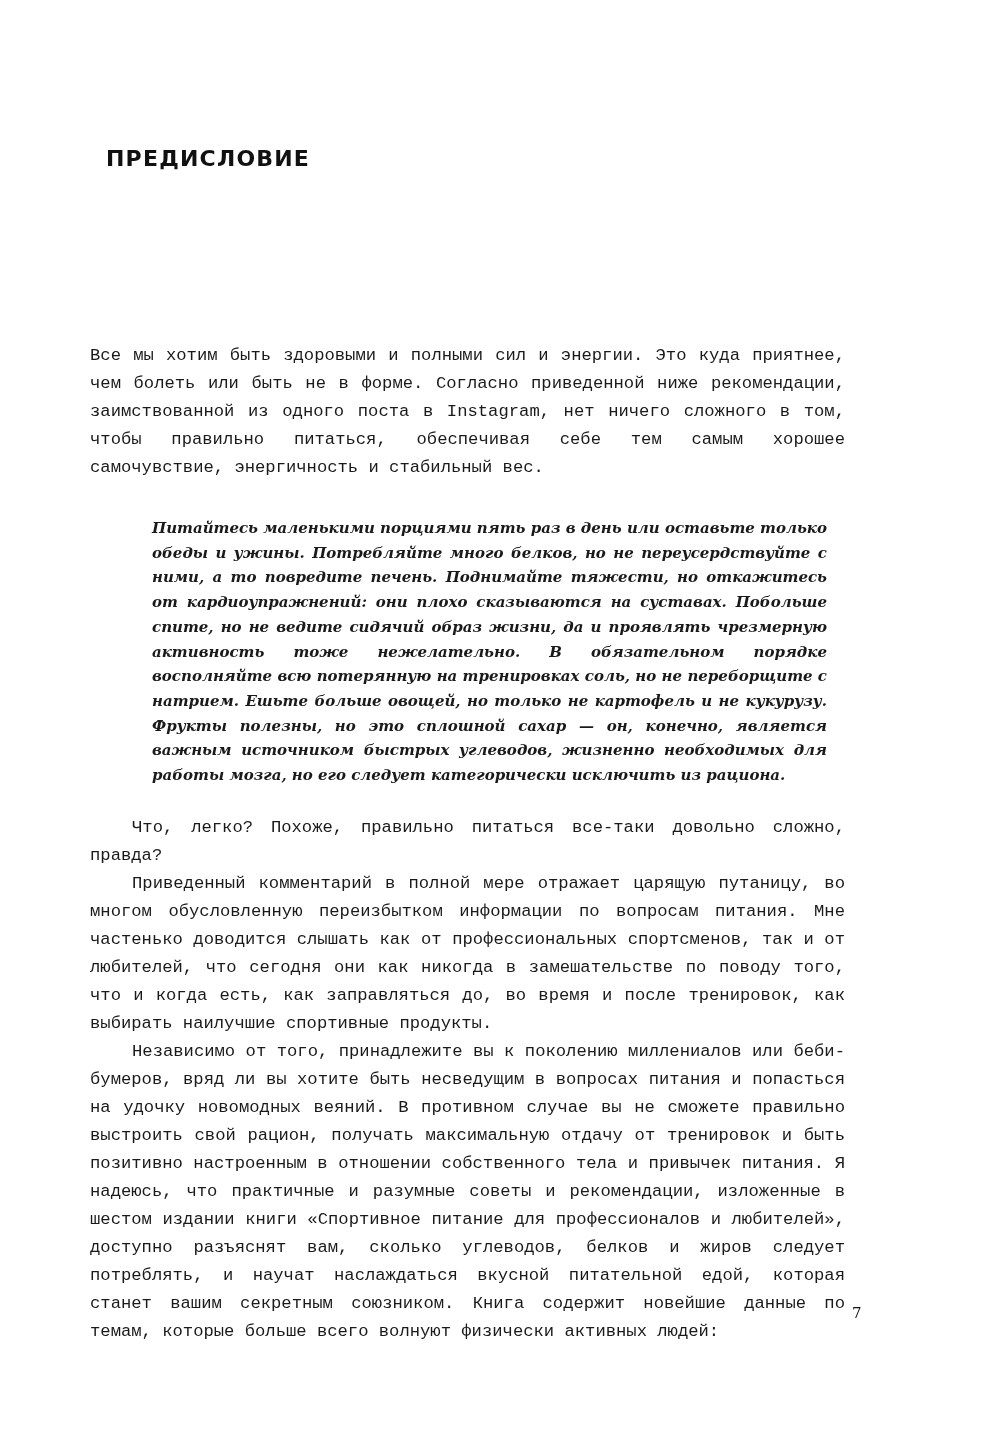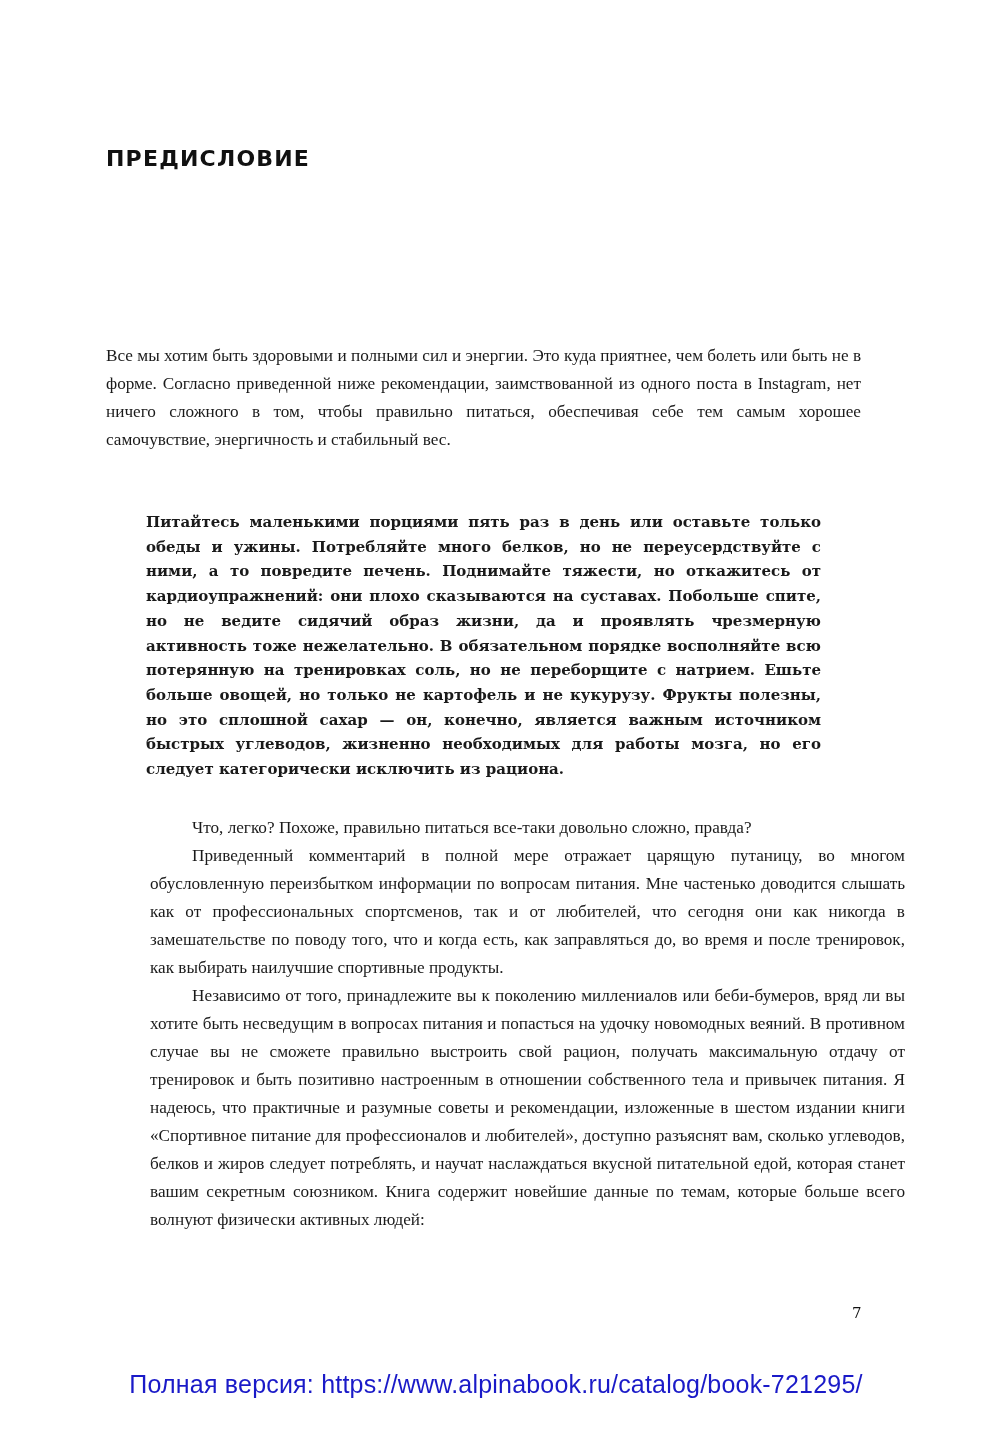--- a/index.html
+++ b/index.html
@@ -5,33 +5,33 @@
   html, body { margin: 0; padding: 0; background: #ffffff; }
   body { width: 992px; height: 1447px; position: relative; overflow: hidden; }
   .page { position: absolute; left: 0; top: 0; width: 812px; height: 1447px; }
   .heading {
     position: absolute; left: 106px; top: 146px;
     font-family: "DejaVu Sans", sans-serif; font-weight: bold;
     font-size: 22px; letter-spacing: 1.2px; color: #111;
     margin: 0;
   }
   .text-block {
-    position: absolute; left: 106px; width: 755px;
-    font-family: Liberation Serif, serif; color: #1a1a1a;
+    position: absolute; left: 90px; width: 755px;
+    font-family: Liberation Mono, monospace; color: #1a1a1a;
     font-size: 17.2px; line-height: 28px;
     text-align: justify; margin: 0;
   }
   .p-intro { top: 342px; }
   .quote {
     position: absolute; left: 146px; width: 675px; top: 510px;
-    font-family: "DejaVu Serif", serif; font-weight: bold;
+    font-family: "DejaVu Serif", serif; font-style: italic; font-weight: bold;
     color: #1a1a1a; font-size: 15px; line-height: 24.7px;
-    text-align: justify; margin: 0;
+    text-align: justify; margin: 6px;
   }
-  .body-paras { top: 814px; margin-left: 44px; }
+  .body-paras { top: 814px; }
   .body-paras p { margin: 0; text-indent: 42px; }
   .page-number {
     position: absolute; left: 852px; top: 1304px;
     font-family: "DejaVu Serif", serif; font-size: 15px; color: #111;
   }
   .footer-link {
     position: absolute; left: 0; width: 992px; top: 1370px; text-align: center;
     font-family: "Liberation Sans", sans-serif; font-size: 25px;
     color: #1a1ac8; text-decoration: none; letter-spacing: 0.2px;
   }
@@ -47,14 +47,13 @@
   <p class="quote">Питайтесь маленькими порциями пять раз в день или оставьте только обеды и ужины. Потребляйте много белков, но не переусердствуйте с ними, а то повредите печень. Поднимайте тяжести, но откажитесь от кардиоупражнений: они плохо сказываются на суставах. Побольше спите, но не ведите сидячий образ жизни, да и проявлять чрезмерную активность тоже нежелательно. В обязательном порядке восполняйте всю потерянную на тренировках соль, но не переборщите с натрием. Ешьте больше овощей, но только не картофель и не кукурузу. Фрукты полезны, но это сплошной сахар — он, конечно, является важным источником быстрых углеводов, жизненно необходимых для работы мозга, но его следует категорически исключить из рациона.</p>
 
   <div class="text-block body-paras">
     <p>Что, легко? Похоже, правильно питаться все-таки довольно сложно, правда?</p>
     <p>Приведенный комментарий в полной мере отражает царящую путаницу, во многом обусловленную переизбытком информации по вопросам питания. Мне частенько доводится слышать как от профессиональных спортсменов, так и от любителей, что сегодня они как никогда в замешательстве по поводу того, что и когда есть, как заправляться до, во время и после тренировок, как выбирать наилучшие спортивные продукты.</p>
     <p>Независимо от того, принадлежите вы к поколению миллениалов или беби-бумеров, вряд ли вы хотите быть несведущим в вопросах питания и попасться на удочку новомодных веяний. В противном случае вы не сможете правильно выстроить свой рацион, получать максимальную отдачу от тренировок и быть позитивно настроенным в отношении собственного тела и привычек питания. Я надеюсь, что практичные и разумные советы и рекомендации, изложенные в шестом издании книги «Спортивное питание для профессионалов и любителей», доступно разъяснят вам, сколько углеводов, белков и жиров следует потреблять, и научат наслаждаться вкусной питательной едой, которая станет вашим секретным союзником. Книга содержит новейшие данные по темам, которые больше всего волнуют физически активных людей:</p>
   </div>
 
   <div class="page-number">7</div>
 
-  <a class="footer-link">Полная версия: https://www.alpinabook.ru/catalog/book-721295/</a>
 </div>
 
 </body></html>

